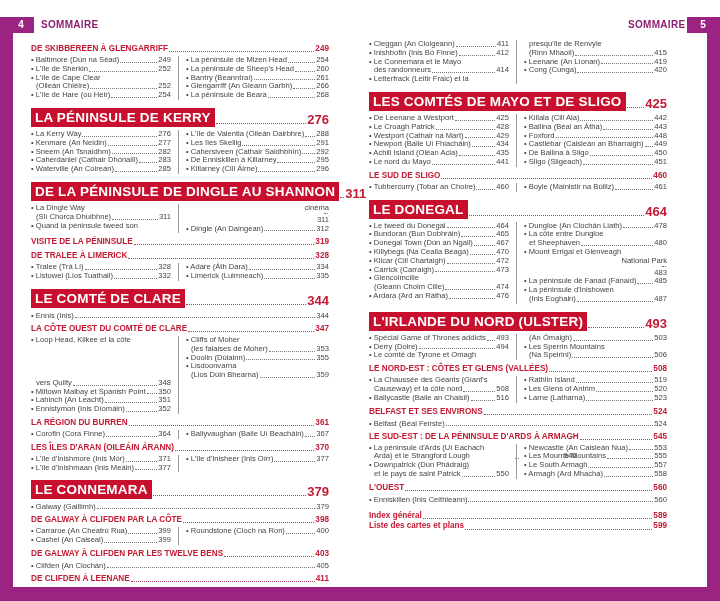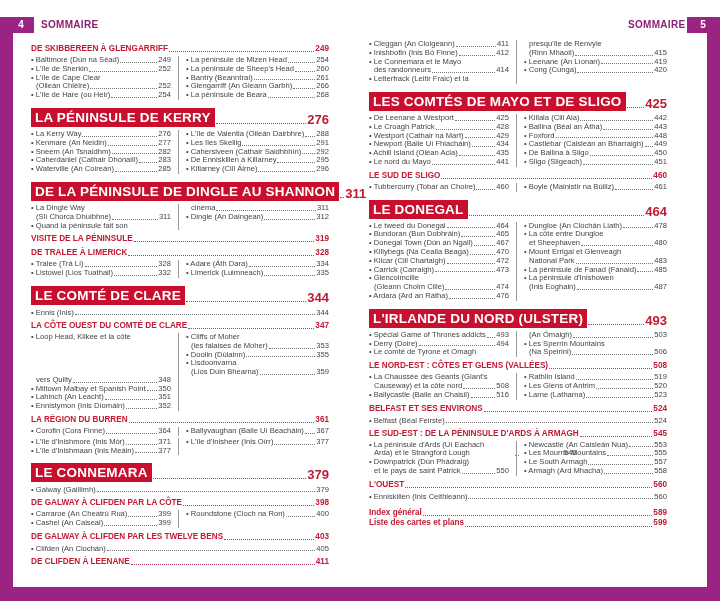--- a/index.html
+++ b/index.html
@@ -176,25 +176,25 @@
       <div class="col">
         <div class="it">
           <span class="t">• La Dingle Way</span>
         </div>
         <div class="it" style="padding-left: 5px;">
           <span class="t">(Slí Chorca Dhuibhne)</span>
           <span class="dots"></span>
           <span class="p">311</span>
         </div>
         <div class="it">
-          <span class="t">• Quand la péninsule fait son</span>
-        </div>
-      </div>
-      <div class="col r">
-        <div class="it" style="padding-left: 5px;">
+          <span class="t">• Quand la péninsule tweed son</span>
+        </div>
+      </div>
+      <div class="col r">
+        <div class="it" style="padding-left: 5px; flex-direction: column;">
           <span class="t">cinéma</span>
           <span class="dots"></span>
           <span class="p">311</span>
         </div>
         <div class="it">
           <span class="t">• Dingle (An Daingean)</span>
           <span class="dots"></span>
           <span class="p">312</span>
         </div>
       </div>
@@ -314,20 +314,25 @@
         </div>
       </div>
       <div class="col r">
         <div class="it">
           <span class="t">• Ballyvaughan (Baile Uí Beacháin)</span>
           <span class="dots"></span>
           <span class="p">367</span>
         </div>
       </div>
     </div>
+    <div class="sec">
+      <span class="t">LES ÎLES D'ARAN (OILEÁIN ÁRANN)</span>
+      <span class="dots"></span>
+      <span class="p">370</span>
+    </div>
     <div class="cols">
       <div class="col">
         <div class="it">
           <span class="t">• L'île d'Inishmore (Inis Mór)</span>
           <span class="dots"></span>
           <span class="p">371</span>
         </div>
         <div class="it">
           <span class="t">• L'île d'Inishmaan (Inis Meáin)</span>
           <span class="dots"></span>
@@ -593,21 +598,21 @@
           <span class="t">• La côte entre Dungloe</span>
         </div>
         <div class="it" style="padding-left: 5px;">
           <span class="t">et Sheephaven</span>
           <span class="dots"></span>
           <span class="p">480</span>
         </div>
         <div class="it">
           <span class="t">• Mount Errigal et Glenveagh</span>
         </div>
-        <div class="it" style="padding-left: 5px;">
+        <div class="it" style="padding-left: 5px; flex-direction: column;">
           <span class="t">National Park</span>
           <span class="dots"></span>
           <span class="p">483</span>
         </div>
         <div class="it">
           <span class="t">• La péninsule de Fanad (Fánaid)</span>
           <span class="dots"></span>
           <span class="p">485</span>
         </div>
         <div class="it">

